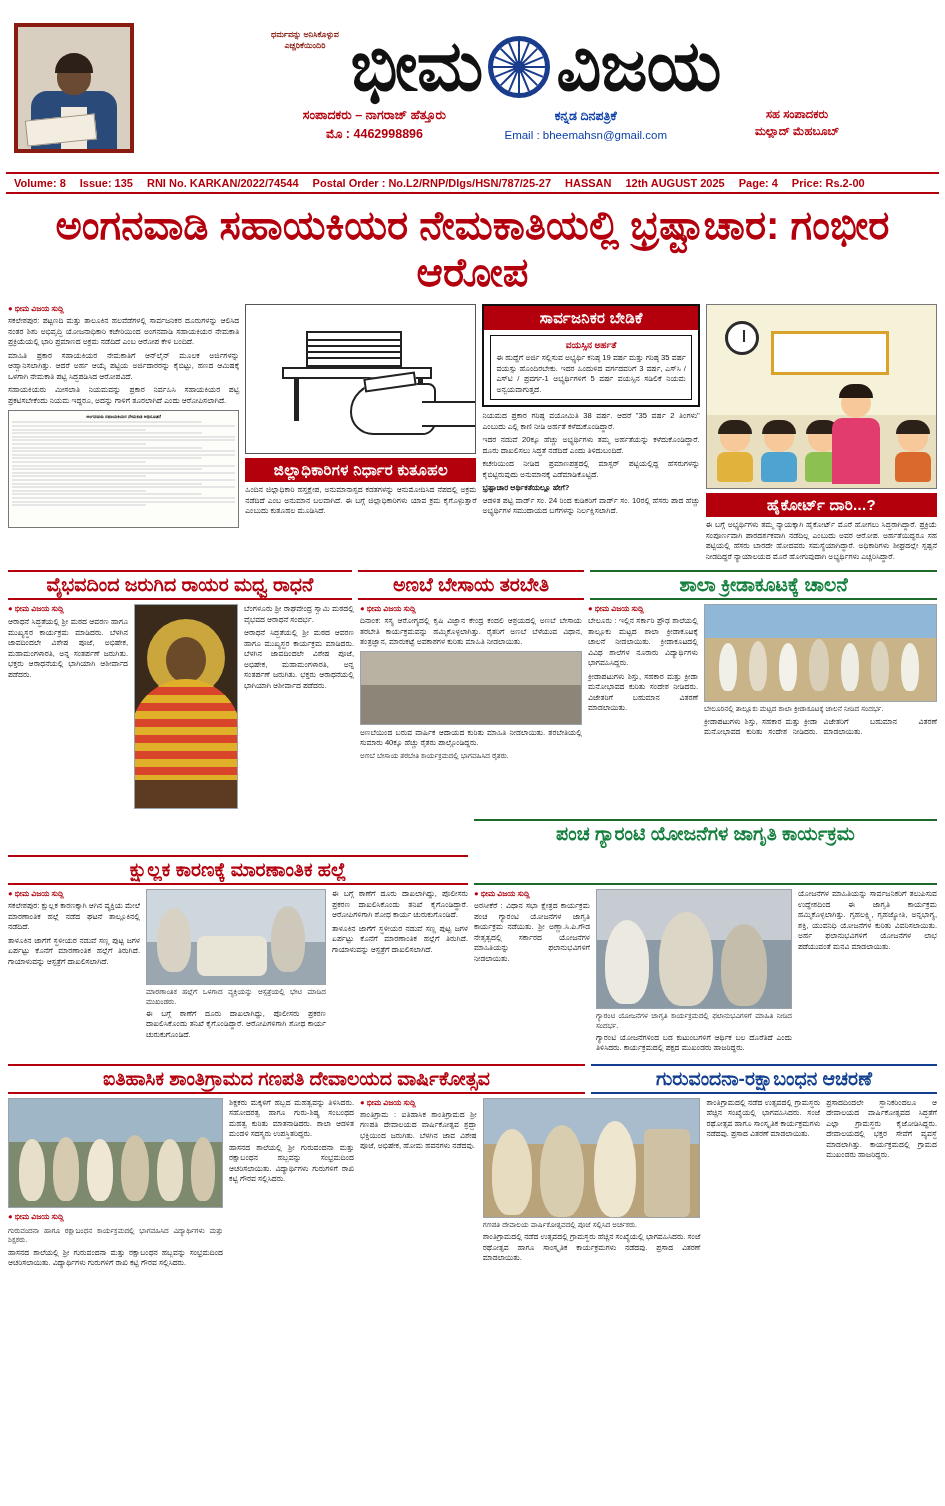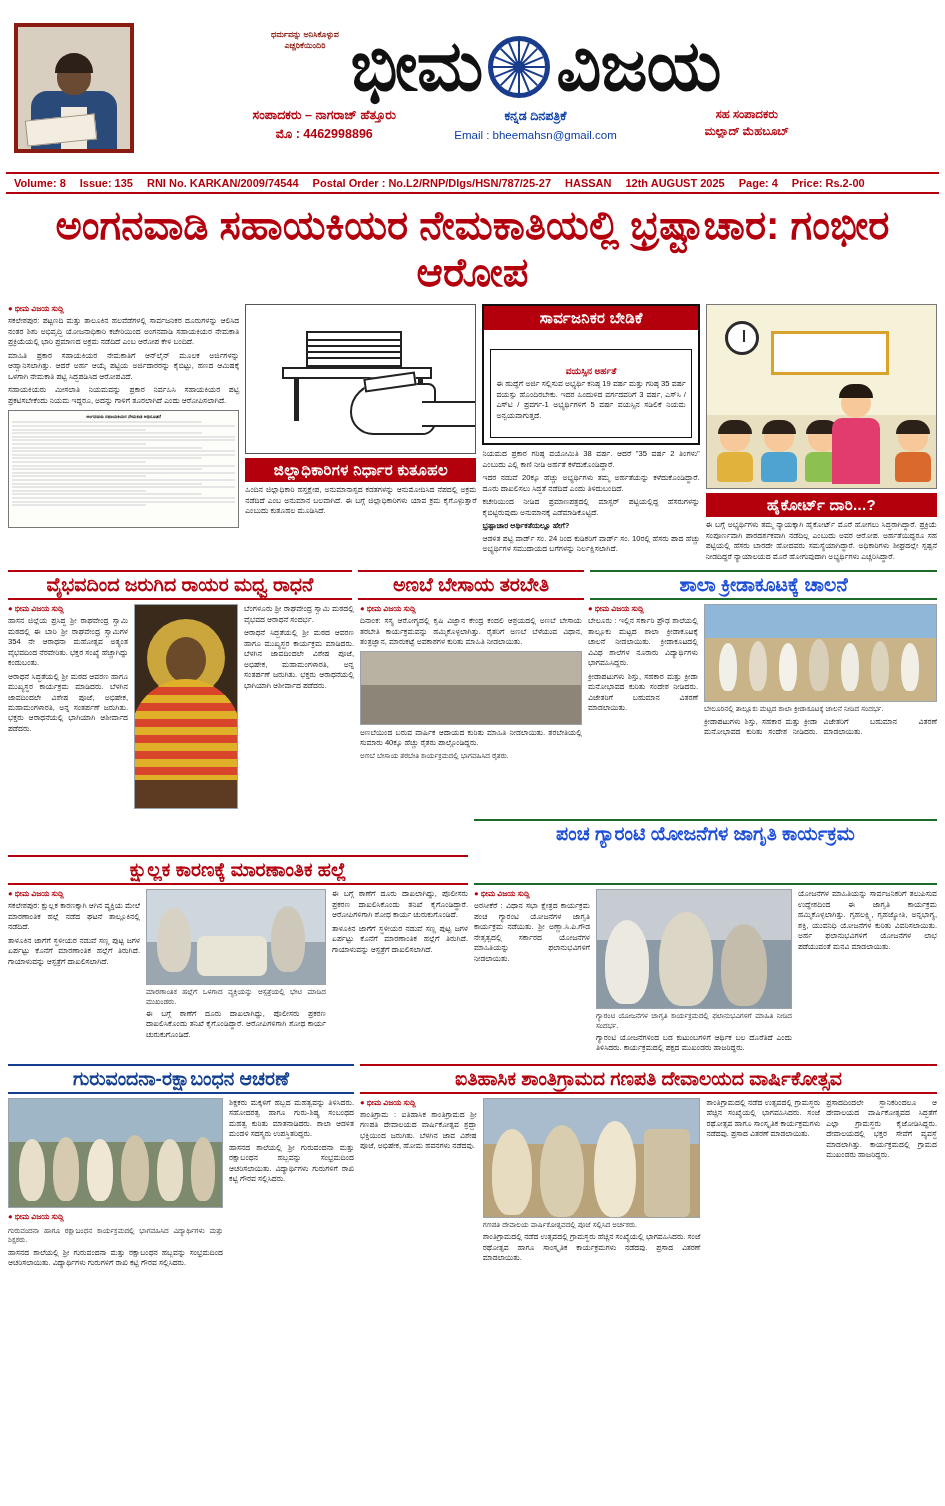--- a/index.html
+++ b/index.html
@@ -47,21 +47,21 @@
     background:#1a3c8c; transform-origin:center; margin-left:-1px; margin-top:-50%;
   }
   .chakra::after { transform: rotate(45deg); }
   .chakra i { display:block; transform: rotate(22.5deg); }
   .chakra i.b { transform: rotate(67.5deg); }
   .chakra i.c { transform: rotate(90deg); }
   .chakra i.d { transform: rotate(112.5deg); }
   .chakra i.e { transform: rotate(135deg); }
   .chakra i.f { transform: rotate(157.5deg); }
   .chakra .hub { position:absolute; left:50%; top:50%; width:12px; height:12px; margin:-6px 0 0 -6px; border-radius:50%; background:#1a3c8c; z-index:2;}
-  .sub-row { display:flex; align-items:flex-start; justify-content:center; margin-top:4px; padding:0 10px; }
+  .sub-row { display:flex; align-items:flex-start; justify-content:flex-end; margin-top:4px; padding:0 10px; }
   .sub-left, .sub-right { font-size:11px; line-height:1.5; text-align:center; width:260px; }
   .sub-mid { text-align:center; font-size:12px; line-height:1.6; }
   .sub-mid .kn { color:#0a3ea8; font-weight:bold; font-size:12.5px; }
   .sub-mid .email { color:#0a3ea8; font-size:11.5px; }
   .sub-left .ed { color:#b3000c; font-weight:bold; font-size:12.5px; }
   .sub-left .phone { color:#b3000c; font-weight:bold; font-size:12.5px; }
   .sub-right .ed { color:#b3000c; font-weight:bold; font-size:11.5px; }
 
   
   .infobar {
@@ -81,21 +81,21 @@
   .byline { color:#b3000c; font-weight:bold; font-size:7.6px; text-align:left; margin-bottom:2px;}
 
   .sec-title {
     background:#b3000c; color:#fff; font-weight:bold; text-align:center;
     font-size:15px; padding:3px 4px; letter-spacing:0.3px;
   }
   .band {
     color:#b3000c; font-weight:bold; font-size:19px; text-align:center;
     border-top:2px solid #b3000c; border-bottom:2px solid #b3000c; padding:2px 0; margin:4px 0;
   }
-  .band.green { color:#1d4ed8; border-color:#1d6b2a; }
+  .band.green { color:#15803d; border-color:#1d6b2a; }
   .band.blue { color:#123f8f; border-color:#123f8f; }
 
   .photo { background:#cfd6dc; position:relative; overflow:hidden; border:1px solid #9aa3ab; }
   .cap { font-size:7.2px; line-height:1.3; text-align:justify; color:#111; padding-top:2px;}
 
   
   .zone1 { display:flex; gap:6px; padding:2px 2px 0 2px; }
   .z1c1 { width:232px; }
   .z1c2 { width:232px; }
   .z1c3 { width:218px; }
@@ -118,21 +118,21 @@
   .sk-hand { position:absolute; left:104px; top:78px; width:86px; height:52px; border:2px solid #222; border-radius:30px 8px 14px 24px; background:#fff; }
   .sk-arm { position:absolute; left:176px; top:96px; width:60px; height:26px; border-top:2px solid #222; border-bottom:2px solid #222; background:#fff; }
   .sk-notes { position:absolute; left:118px; top:70px; width:52px; height:14px; border:2px solid #222; background:#fff; transform:rotate(-8deg); }
 
   .bullet-box { border:2px solid #111; padding:5px 6px; }
   .bullet-list { list-style:none; margin:0; padding:0; }
   .bullet-list li {
     font-size:9.2px; line-height:1.5; padding-left:12px; position:relative; color:#0b3a8f; font-weight:bold;
   }
   .bullet-list li::before { content:"●"; position:absolute; left:0; top:0; color:#0b3a8f; font-size:8px; }
-  .inner-box { border:1.5px solid #111; margin-top:19px; padding:16px 5px; }
+  .inner-box { border:1.5px solid #111; margin-top:5px; padding:4px 5px; }
   .inner-box .ib-title { color:#b3000c; font-weight:bold; font-size:9px; text-align:center; margin-bottom:2px;}
 
   
   .cartoon { border:1px solid #777; background:#f3f0d8; height:185px; position:relative; overflow:hidden; }
   .c-wall { position:absolute; left:0; top:0; right:0; height:112px; background:#f6f2da; }
   .c-floor { position:absolute; left:0; bottom:0; right:0; height:73px; background:#e7dfc0; }
   .c-board { position:absolute; left:64px; top:26px; width:118px; height:44px; background:#fff; border:3px solid #d9a22a; }
   .c-clock { position:absolute; left:18px; top:16px; width:34px; height:34px; border-radius:50%; border:3px solid #2b2b2b; background:#fff; }
   .c-clock::after { content:""; position:absolute; left:15px; top:6px; width:2px; height:12px; background:#2b2b2b; }
   .c-kid { position:absolute; bottom:6px; width:40px; }
@@ -205,21 +205,21 @@
           <div class="ed">ಸಹ ಸಂಪಾದಕರು</div>
           <div class="ed">ಮಲ್ಲಾದ್ ಮೆಹಬೂಬ್</div>
         </div>
       </div>
     </div>
   </div>
 
   <div class="infobar">
     <span>Volume: 8</span>
     <span>Issue: 135</span>
-    <span>RNI No. KARKAN/2009/74544</span>
+    <span>RNI No. KARKAN/2022/74544</span>
     <span>Postal Order : No.L2/RNP/Dlgs/HSN/787/25-27</span>
     <span>HASSAN</span>
     <span>12th AUGUST 2025</span>
     <span>Page: 4</span>
     <span>Price: Rs.2-00</span>
   </div>
 
   <div class="headline">ಅಂಗನವಾಡಿ ಸಹಾಯಕಿಯರ ನೇಮಕಾತಿಯಲ್ಲಿ ಭ್ರಷ್ಟಾಚಾರ: ಗಂಭೀರ ಆರೋಪ</div>
 
   <div class="zone1">
@@ -338,21 +338,20 @@
     <div style="width:346px;" class="band">ವೈಭವದಿಂದ ಜರುಗಿದ ರಾಯರ ಮಧ್ವ ರಾಧನೆ</div>
     <div style="width:228px;" class="band">ಅಣಬೆ ಬೇಸಾಯ ತರಬೇತಿ</div>
     <div style="width:349px;" class="band green">ಶಾಲಾ ಕ್ರೀಡಾಕೂಟಕ್ಕೆ ಚಾಲನೆ</div>
   </div>
 
   <div class="zone">
 
     <div style="width:346px; display:flex; gap:6px;">
       <div style="width:120px;">
         <div class="byline">● ಭೀಮ ವಿಜಯ ಸುದ್ದಿ</div>
-        <div class="kbody">ಹಾಸನ ಜಿಲ್ಲೆಯ ಪ್ರಸಿದ್ಧ ಶ್ರೀ ರಾಘವೇಂದ್ರ ಸ್ವಾಮಿ ಮಠದಲ್ಲಿ ಈ ಬಾರಿ ಶ್ರೀ ರಾಘವೇಂದ್ರ ಸ್ವಾಮಿಗಳ 354 ನೇ ಆರಾಧನಾ ಮಹೋತ್ಸವ ಅತ್ಯಂತ ವೈಭವದಿಂದ ನೆರವೇರಿತು. ಭಕ್ತರ ಸಂಖ್ಯೆ ಹೆಚ್ಚಾಗಿದ್ದು ಕಂಡುಬಂತು.</div>
         <div class="kbody" style="margin-top:3px;">ಆರಾಧನೆ ಸಿದ್ಧತೆಯಲ್ಲಿ ಶ್ರೀ ಮಠದ ಆವರಣ ಹಾಗೂ ಮುಖ್ಯಸ್ಥರ ಕಾರ್ಯಕ್ರಮ ಮಾಡಿದರು. ಬೆಳಗಿನ ಜಾವದಿಂದಲೇ ವಿಶೇಷ ಪೂಜೆ, ಅಭಿಷೇಕ, ಮಹಾಮಂಗಳಾರತಿ, ಅನ್ನ ಸಂತರ್ಪಣೆ ಜರುಗಿತು. ಭಕ್ತರು ಆರಾಧನೆಯಲ್ಲಿ ಭಾಗಿಯಾಗಿ ಆಶೀರ್ವಾದ ಪಡೆದರು.</div>
       </div>
       <div style="width:104px;">
         <div class="photo idol" style="height:205px;">
           <div class="halo"></div>
             <div class="face"></div>
             <div class="garland"></div>
             <div class="base"></div>
         </div>
       </div>
@@ -434,22 +433,22 @@
         <div class="cap">ಗ್ಯಾರಂಟಿ ಯೋಜನೆಗಳ ಜಾಗೃತಿ ಕಾರ್ಯಕ್ರಮದಲ್ಲಿ ಫಲಾನುಭವಿಗಳಿಗೆ ಮಾಹಿತಿ ನೀಡಿದ ಸಂದರ್ಭ.</div>
         <div class="kbody" style="margin-top:3px;">ಗ್ಯಾರಂಟಿ ಯೋಜನೆಗಳಿಂದ ಬಡ ಕುಟುಂಬಗಳಿಗೆ ಆರ್ಥಿಕ ಬಲ ದೊರೆತಿದೆ ಎಂದು ತಿಳಿಸಿದರು. ಕಾರ್ಯಕ್ರಮದಲ್ಲಿ ಪಕ್ಷದ ಮುಖಂಡರು ಹಾಜರಿದ್ದರು.</div>
       </div>
       <div style="width:139px;">
         <div class="kbody">ಯೋಜನೆಗಳ ಮಾಹಿತಿಯನ್ನು ಸಾರ್ವಜನಿಕರಿಗೆ ತಲುಪಿಸುವ ಉದ್ದೇಶದಿಂದ ಈ ಜಾಗೃತಿ ಕಾರ್ಯಕ್ರಮ ಹಮ್ಮಿಕೊಳ್ಳಲಾಗಿತ್ತು. ಗೃಹಲಕ್ಷ್ಮಿ, ಗೃಹಜ್ಯೋತಿ, ಅನ್ನಭಾಗ್ಯ, ಶಕ್ತಿ, ಯುವನಿಧಿ ಯೋಜನೆಗಳ ಕುರಿತು ವಿವರಿಸಲಾಯಿತು. ಅರ್ಹ ಫಲಾನುಭವಿಗಳಿಗೆ ಯೋಜನೆಗಳ ಲಾಭ ಪಡೆಯುವಂತೆ ಮನವಿ ಮಾಡಲಾಯಿತು.</div>
       </div>
     </div>
   </div>
 
   <div style="display:flex; gap:6px; padding:6px 2px 0 2px;">
+    <div style="width:577px;" class="band">ಐತಿಹಾಸಿಕ ಶಾಂತಿಗ್ರಾಮದ ಗಣಪತಿ ದೇವಾಲಯದ ವಾರ್ಷಿಕೋತ್ಸವ</div>
     <div style="width:346px;" class="band blue">ಗುರುವಂದನಾ-ರಕ್ಷಾಬಂಧನ ಆಚರಣೆ</div>
-    <div style="width:577px;" class="band">ಐತಿಹಾಸಿಕ ಶಾಂತಿಗ್ರಾಮದ ಗಣಪತಿ ದೇವಾಲಯದ ವಾರ್ಷಿಕೋತ್ಸವ</div>
   </div>
 
   <div class="zone">
 
     <div style="width:346px; display:flex; gap:6px;">
       <div style="width:215px;">
         <div class="photo ph-group" style="height:110px;">
           <div class="blob" style="left:10px; top:40px; width:26px; height:62px; background:#e8dfc8;"></div>
           <div class="blob" style="left:44px; top:38px; width:26px; height:64px; background:#d6cbb0;"></div>
           <div class="blob" style="left:78px; top:40px; width:26px; height:62px; background:#efe7d3;"></div>

